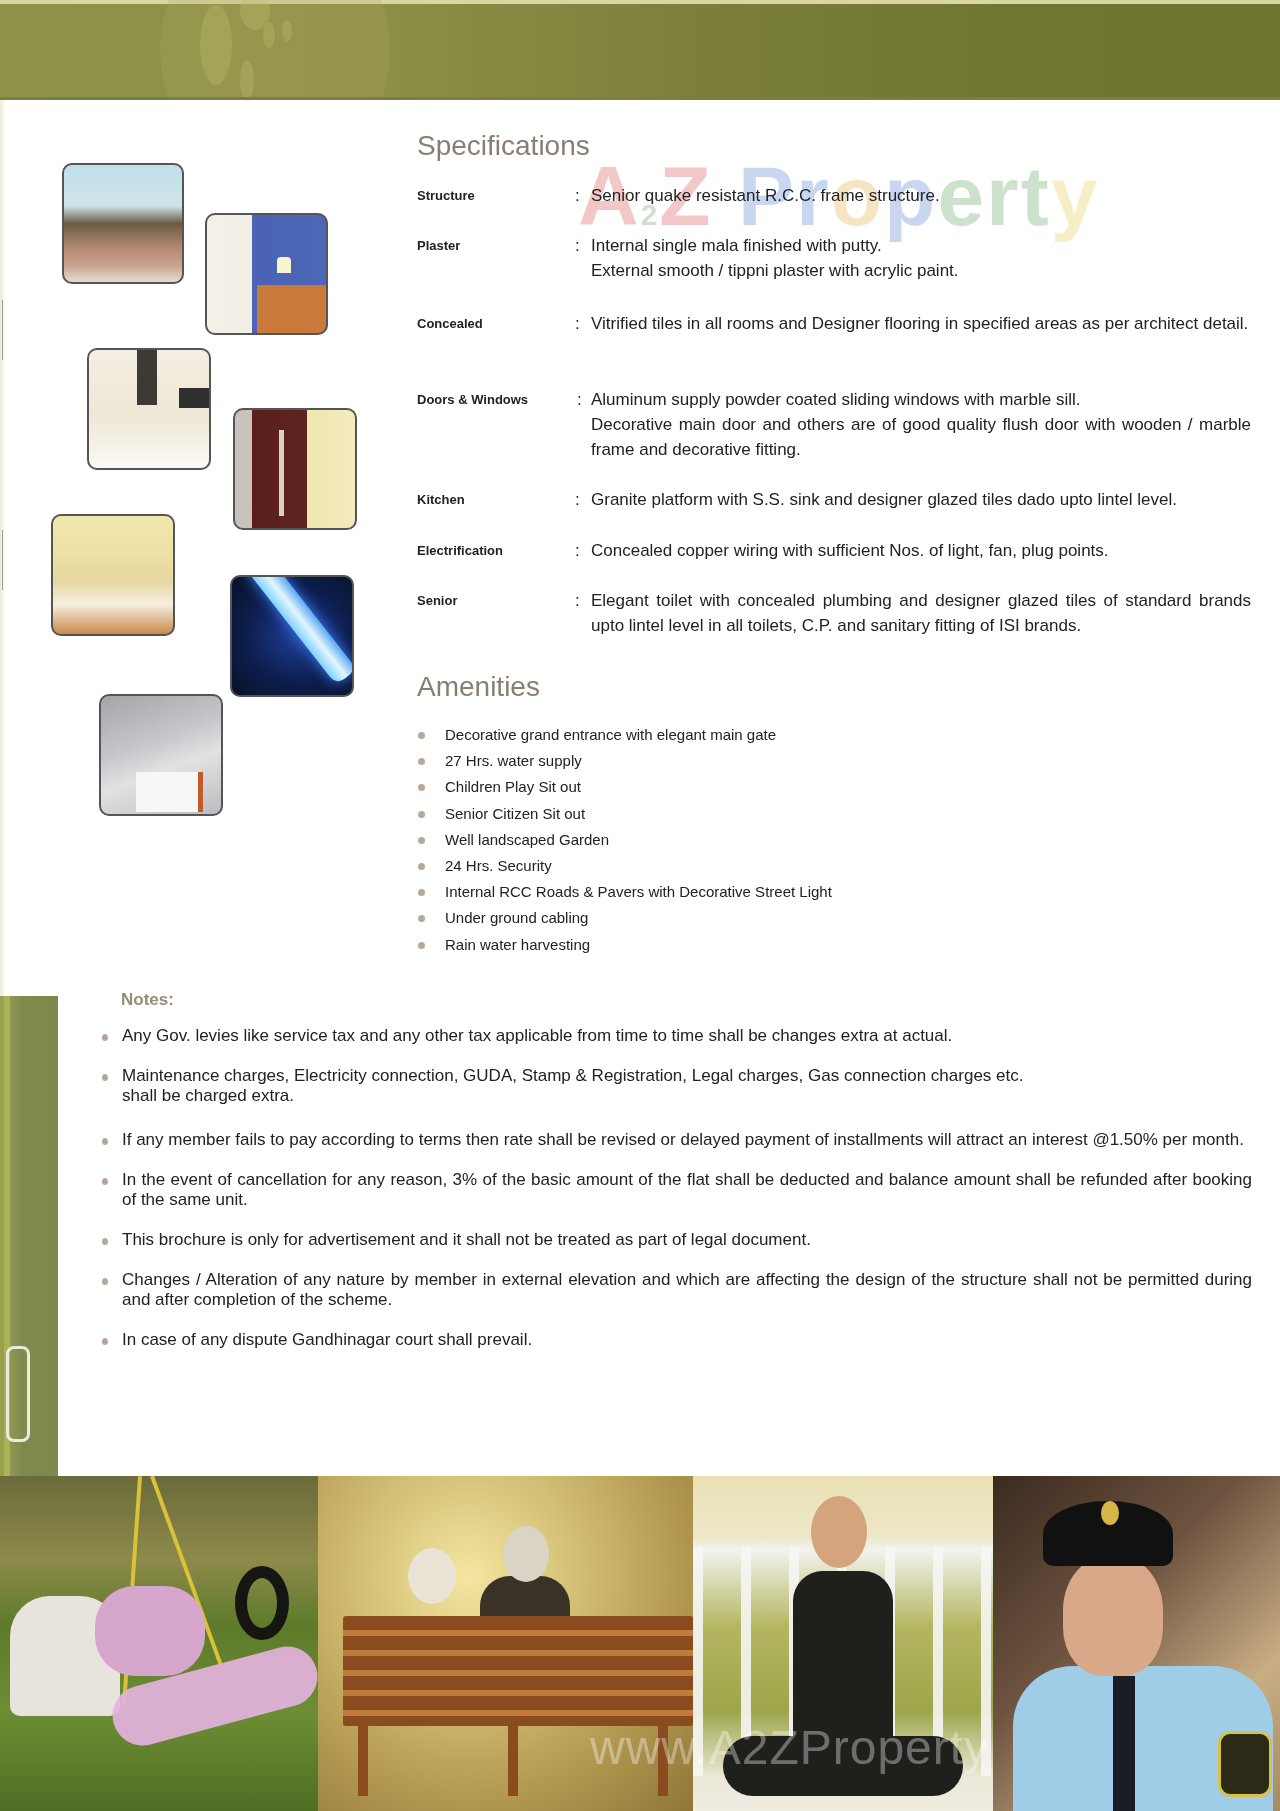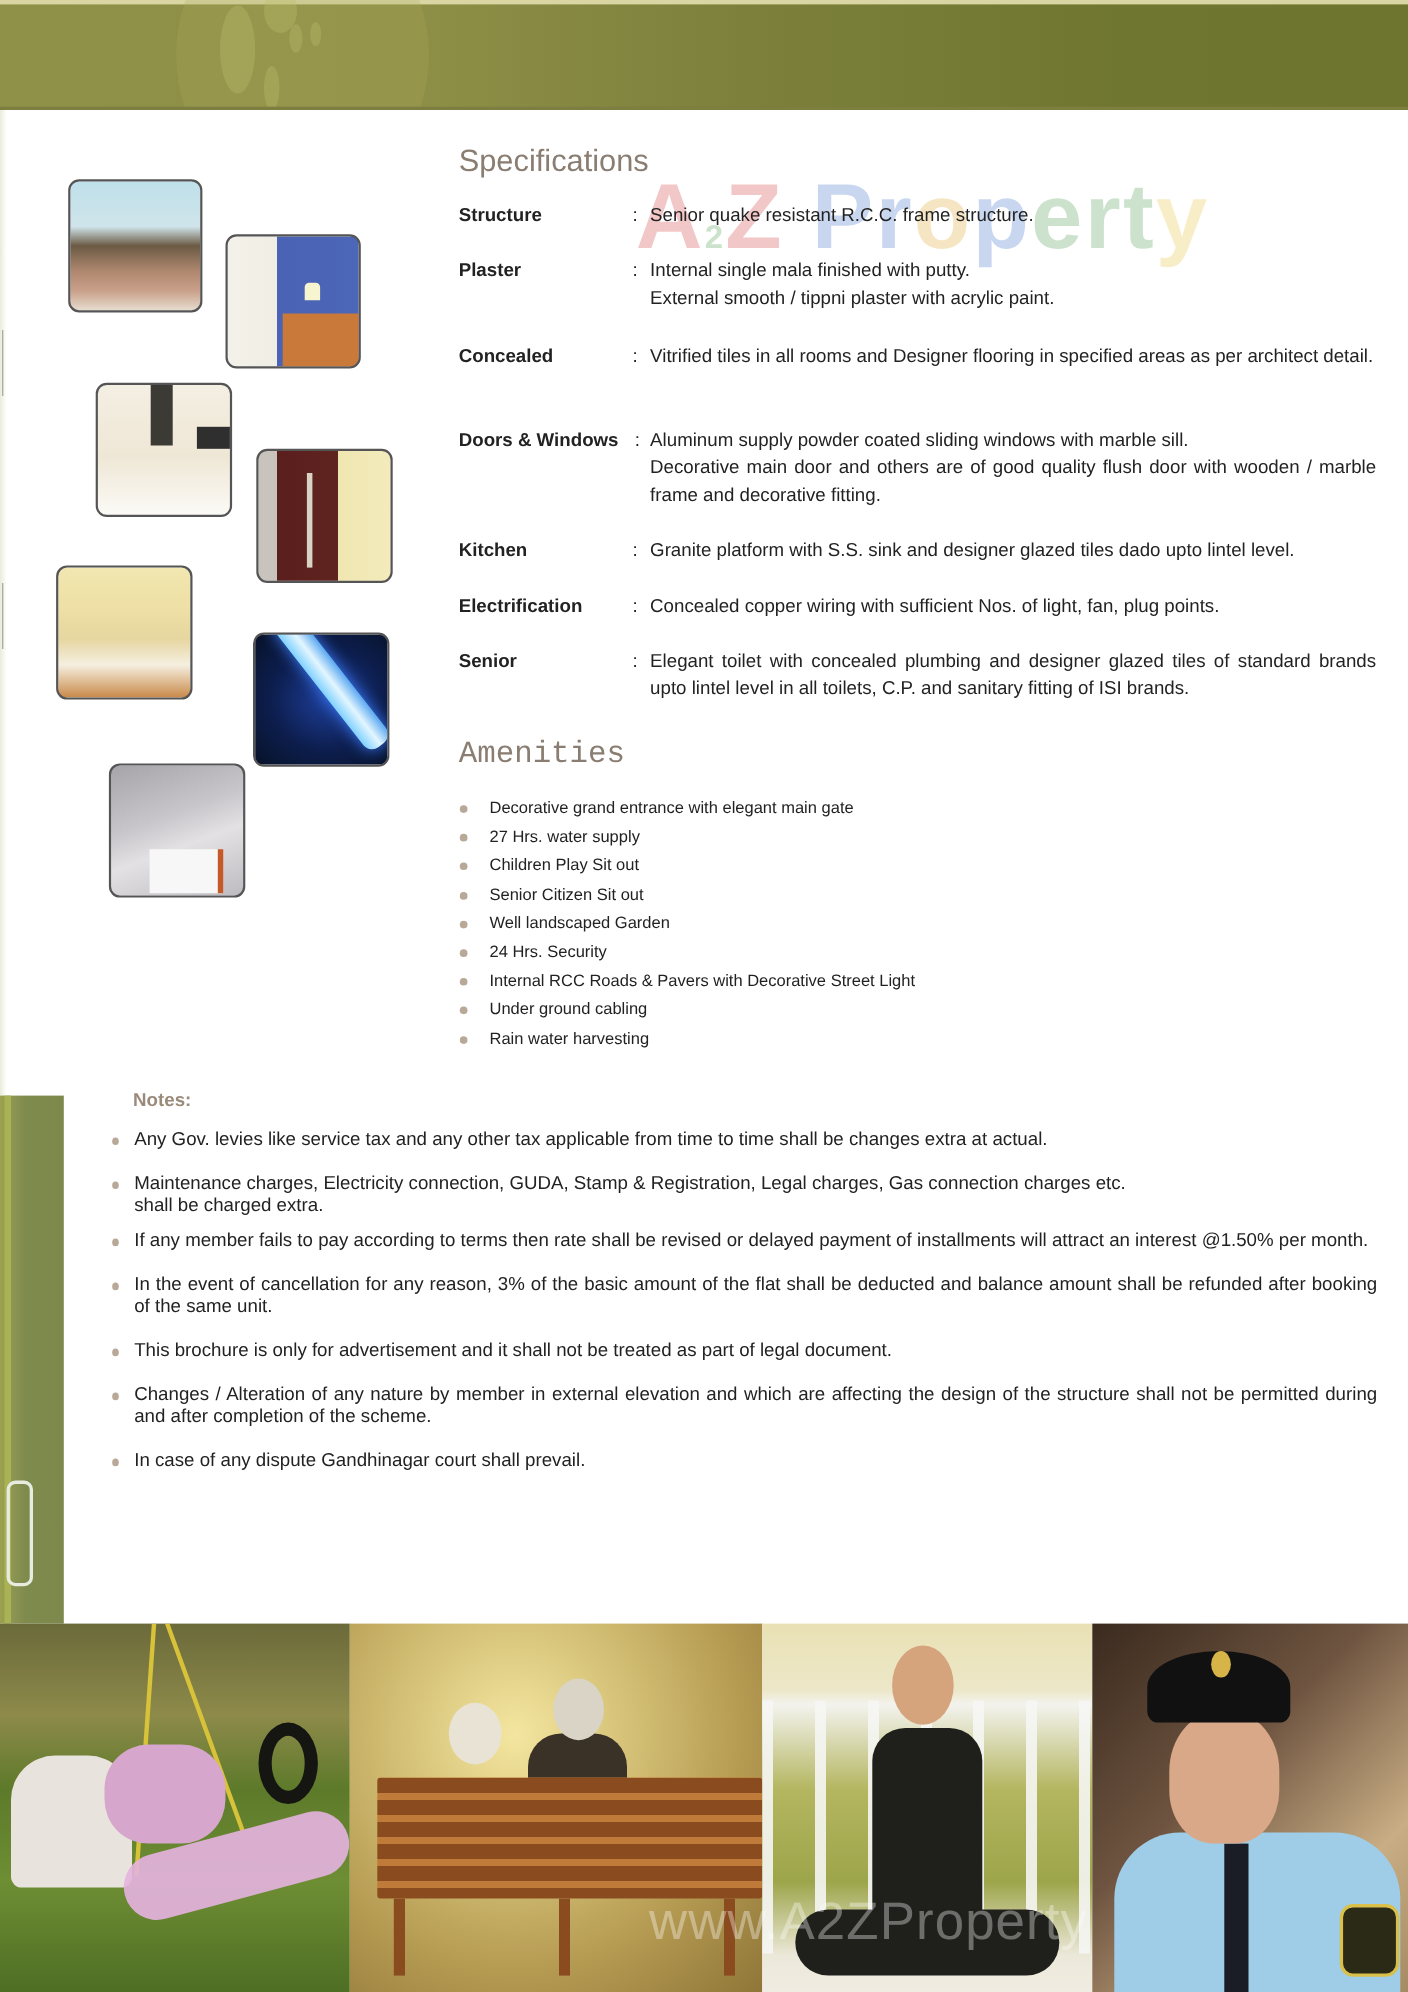--- a/index.html
+++ b/index.html
@@ -54,21 +54,21 @@
     position:absolute; left:578px; top:148px; font-size:84px; font-weight:bold; letter-spacing:2px;
     opacity:0.28; pointer-events:none; white-space:nowrap;
   }
   .watermark .a1 { color:#d43b3b; } .watermark .two { color:#4a9a4a; font-size:30px; }
   .watermark .z { color:#d43b3b; } .watermark .p { color:#3e73c9; } .watermark .r { color:#3e73c9; }
   .watermark .o { color:#e0a52a; } .watermark .e { color:#3e73c9; } .watermark .rr { color:#4a9a4a; }
   .watermark .t { color:#4a9a4a; } .watermark .y { color:#e6c23a; }
 
   .section-title { position:absolute; font-size:28px; color:#8a7d72; font-weight:normal; }
   .spec-row { position:absolute; left:417px; width:820px; font-size:17px; line-height:25px; }
-  .spec-row .label { position:absolute; left:0; top:0; font-weight:bold; color:#222; font-size:17px; }
+  .spec-row .label { position:absolute; left:0; top:0; font-weight:bold; color:#222; font-size:13px; }
   .spec-row .colon { position:absolute; left:158px; top:0; color:#222; }
   .spec-row .value { position:absolute; left:174px; top:0; width:660px; color:#222; text-align:justify; }
   .spec-row .value span { display:block; }
 
   .amenities { position:absolute; left:415px; top:722px; list-style:none; margin:0; padding:0; }
   .amenities li { position:relative; height:26.2px; line-height:26px; font-size:15px; color:#222; padding-left:30px; }
   .amenities li .dot { position:absolute; left:3px; top:10px; width:7px; height:7px; border-radius:50%; background:#b8a898; }
 
   .notes-title { position:absolute; left:121px; top:990px; font-size:17px; font-weight:bold; color:#9a8a7a; }
   .notes { position:absolute; left:100px; top:1026px; width:1152px; margin:0; padding:0; list-style:none; }
@@ -212,42 +212,42 @@
 </div>
 
 <div class="spec-row" style="top:588px;">
   <span class="label">Senior</span>
   <span class="colon">:</span>
   <div class="value">
     <span>Elegant toilet with concealed plumbing and designer glazed tiles of standard brands upto lintel  level  in all  toilets,  C.P.  and  sanitary  fitting of  ISI  brands.</span>
   </div>
 </div>
 
-<div class="section-title" style="left:417px;top:671px;font-family:Liberation Mono, monospace;">Amenities</div>
+<div class="section-title" style="left:417px;top:671px;">Amenities</div>
 <ul class="amenities">
   <li><span class="dot"></span><span>Decorative grand entrance with elegant main gate</span></li>
   <li><span class="dot"></span><span>27 Hrs. water supply</span></li>
   <li><span class="dot"></span><span>Children Play Sit out</span></li>
   <li><span class="dot"></span><span>Senior Citizen Sit out</span></li>
   <li><span class="dot"></span><span>Well landscaped Garden</span></li>
   <li><span class="dot"></span><span>24 Hrs. Security</span></li>
   <li><span class="dot"></span><span>Internal RCC Roads &amp; Pavers with Decorative Street Light</span></li>
   <li><span class="dot"></span><span>Under ground cabling</span></li>
   <li><span class="dot"></span><span>Rain water harvesting</span></li>
 </ul>
 
 <div class="left-band">
   <div class="rail"></div>
   <div class="ring"></div>
 </div>
 
 <div class="notes-title">Notes:</div>
 <ul class="notes">
   <li style="margin-bottom:20px;"><span class="dot"></span><span>Any Gov. levies like service tax and any other tax applicable from time to time shall be changes extra  at actual.</span></li>
-  <li style="margin-bottom:12px;white-space:pre-line;"><span class="dot"></span><span>Maintenance charges, Electricity connection, GUDA, Stamp &amp; Registration, Legal charges, Gas connection charges etc.
+  <li style="margin-bottom:24px;white-space:pre-line;"><span class="dot"></span><span>Maintenance charges, Electricity connection, GUDA, Stamp &amp; Registration, Legal charges, Gas connection charges etc.
 shall be charged extra.</span></li>
   <li style="margin-bottom:20px;"><span class="dot"></span><span>If any member fails to pay according to terms then rate shall be revised or delayed payment of installments will attract an interest @1.50% per month.</span></li>
   <li style="margin-bottom:20px;"><span class="dot"></span><span>In the event of cancellation for any reason, 3% of the basic amount of the flat shall be deducted and balance amount shall be refunded after booking of the same unit.</span></li>
   <li style="margin-bottom:20px;"><span class="dot"></span><span>This brochure is only for advertisement and it shall not be treated as part of legal document.</span></li>
   <li style="margin-bottom:20px;"><span class="dot"></span><span>Changes / Alteration of any nature by member in external elevation and which are affecting the design of the structure shall not be permitted during and after completion of the scheme.</span></li>
   <li><span class="dot"></span><span>In case of any dispute Gandhinagar court shall prevail.</span></li>
 </ul>
 
 <div class="bottom">
   <div class="bp bp-kids" title="Children playing on a swing">

